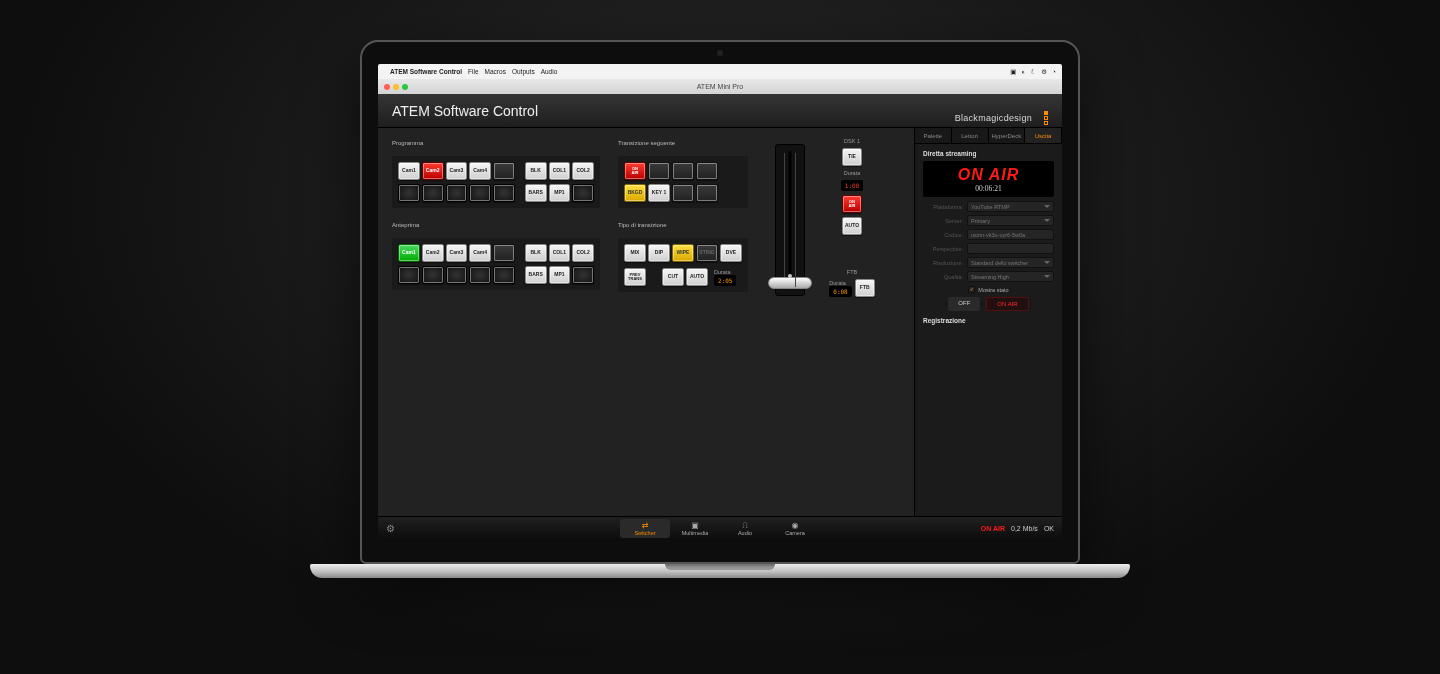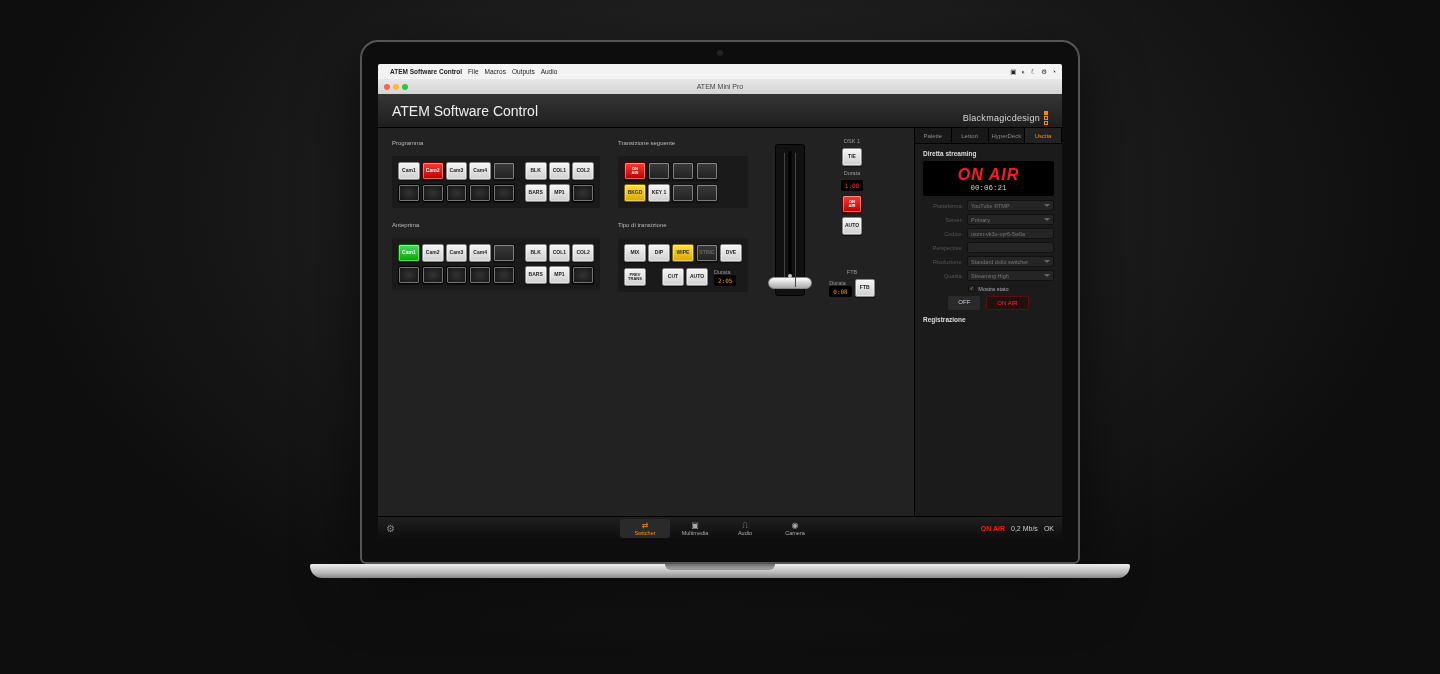--- a/index.html
+++ b/index.html
@@ -23,21 +23,21 @@
 .traffic { display: flex; gap: 3px; margin-left: 6px; }
 .traffic span { width: 6px; height: 6px; border-radius: 50%; display: block; }
 .traffic .r { background: #ff5f57; }
 .traffic .y { background: #febc2e; }
 .traffic .g { background: #28c840; }
 .window-title .title { position: absolute; left: 0; right: 0; text-align: center; }
 
 
 .app-header { height: 34px; background: linear-gradient(#353535, #1e1e1e); display: flex; align-items: center; padding: 0 14px; border-bottom: 1px solid #000; }
 .app-header .name { color: #eee; font-size: 14px; font-weight: 300; }
-.brand { margin-left: auto; color: #d8d8d8; font-size: 9px; letter-spacing: .3px; display: flex; align-items: center; gap: 4px; margin-top: 14px; }
+.brand { margin-left: auto; color: #d8d8d8; font-size: 9px; letter-spacing: .3px; display: flex; align-items: center; gap: 12px; margin-top: 14px; }
 .brand-logo { display: inline-flex; flex-direction: column; gap: 1px; }
 .brand-logo span { width: 4px; height: 4px; border: 1px solid #ff8c00; display: block; }
 .brand-logo span:first-child { background:#ff8c00; }
 
 
 .body { display: flex; height: calc(100% - 15px - 15px - 34px - 24px); background: #222; }
 .left-pane { flex: 1; padding: 10px 8px 6px 14px; overflow: hidden; }
 .right-pane { width: 148px; background: #1b1b1b; border-left: 1px solid #000; display: flex; flex-direction: column; }
 
 .section-label { color: #bbb; font-size: 6px; margin: 2px 0 4px 0; }
@@ -70,21 +70,21 @@
 .time-box { background: #000; color: #f33; font-size: 6px; padding: 2px 4px; border-radius: 2px; min-width: 22px; text-align: center; font-family: monospace; }
 
 
 .tabs { display: flex; height: 16px; background: #181818; border-bottom: 1px solid #000; }
 .tab { flex: 1; font-size: 6px; color: #888; display: flex; align-items: center; justify-content: center; border-right: 1px solid #000; cursor: pointer; }
 .tab.active { color: #ff8c00; background: #222; }
 .panel { padding: 6px 8px; }
 .panel-title { color: #ddd; font-size: 6.5px; font-weight: bold; margin-bottom: 4px; }
 .display { background: #000; border-radius: 2px; text-align: center; padding: 5px 0 4px 0; margin-bottom: 4px; }
 .display .big { color: #ff1a1a; font-size: 16px; font-weight: 900; letter-spacing: 1px; font-style: italic; }
-.display .time { color: #ccc; font-size: 7.5px; font-family: Liberation Mono, monospace; }
+.display .time { color: #ccc; font-size: 7.5px; font-family: Liberation Serif, serif; }
 .form-row { display: flex; align-items: center; gap: 4px; margin: 3px 0; font-size: 5.5px; color: #555; }
 .form-row .lbl { width: 40px; text-align: right; }
 .form-row .field { flex: 1; height: 11px; background: #252525; border: 1px solid #111; border-radius: 2px; padding: 0 3px; display: flex; align-items: center; justify-content: space-between; color: #777; }
 .caret { width:0; height:0; border-left:3px solid transparent; border-right:3px solid transparent; border-top:3px solid #666; }
 .check-row { display: flex; align-items: center; justify-content: center; gap: 3px; font-size: 5.5px; color: #aaa; margin: 4px 0; }
 .check { width: 7px; height: 7px; background: #252525; border: 1px solid #111; display: flex; align-items: center; justify-content: center; color: #ff8c00; font-size: 5px; line-height: 1; }
 .action-row { display: flex; gap: 6px; justify-content: center; margin: 4px 0 6px 0; }
 .pill { font-size: 6px; padding: 3px 10px; border-radius: 2px; cursor: pointer; }
 .pill.off { background: #2a2a2a; color: #ccc; }
 .pill.onair { background: #221010; color: #ff2a2a; border: 1px solid #551010; }

